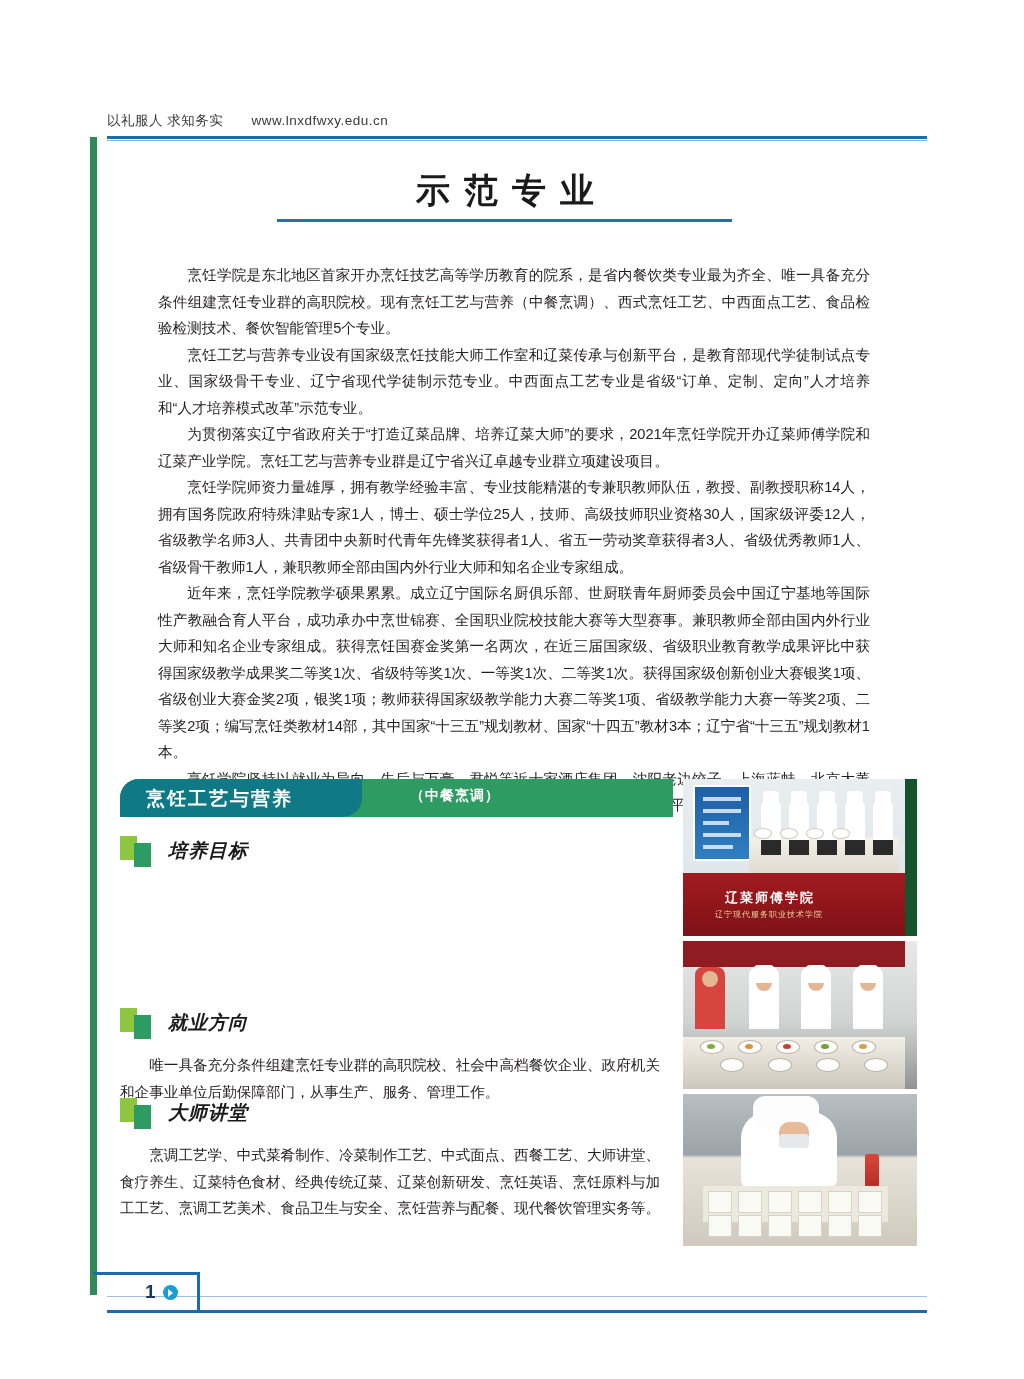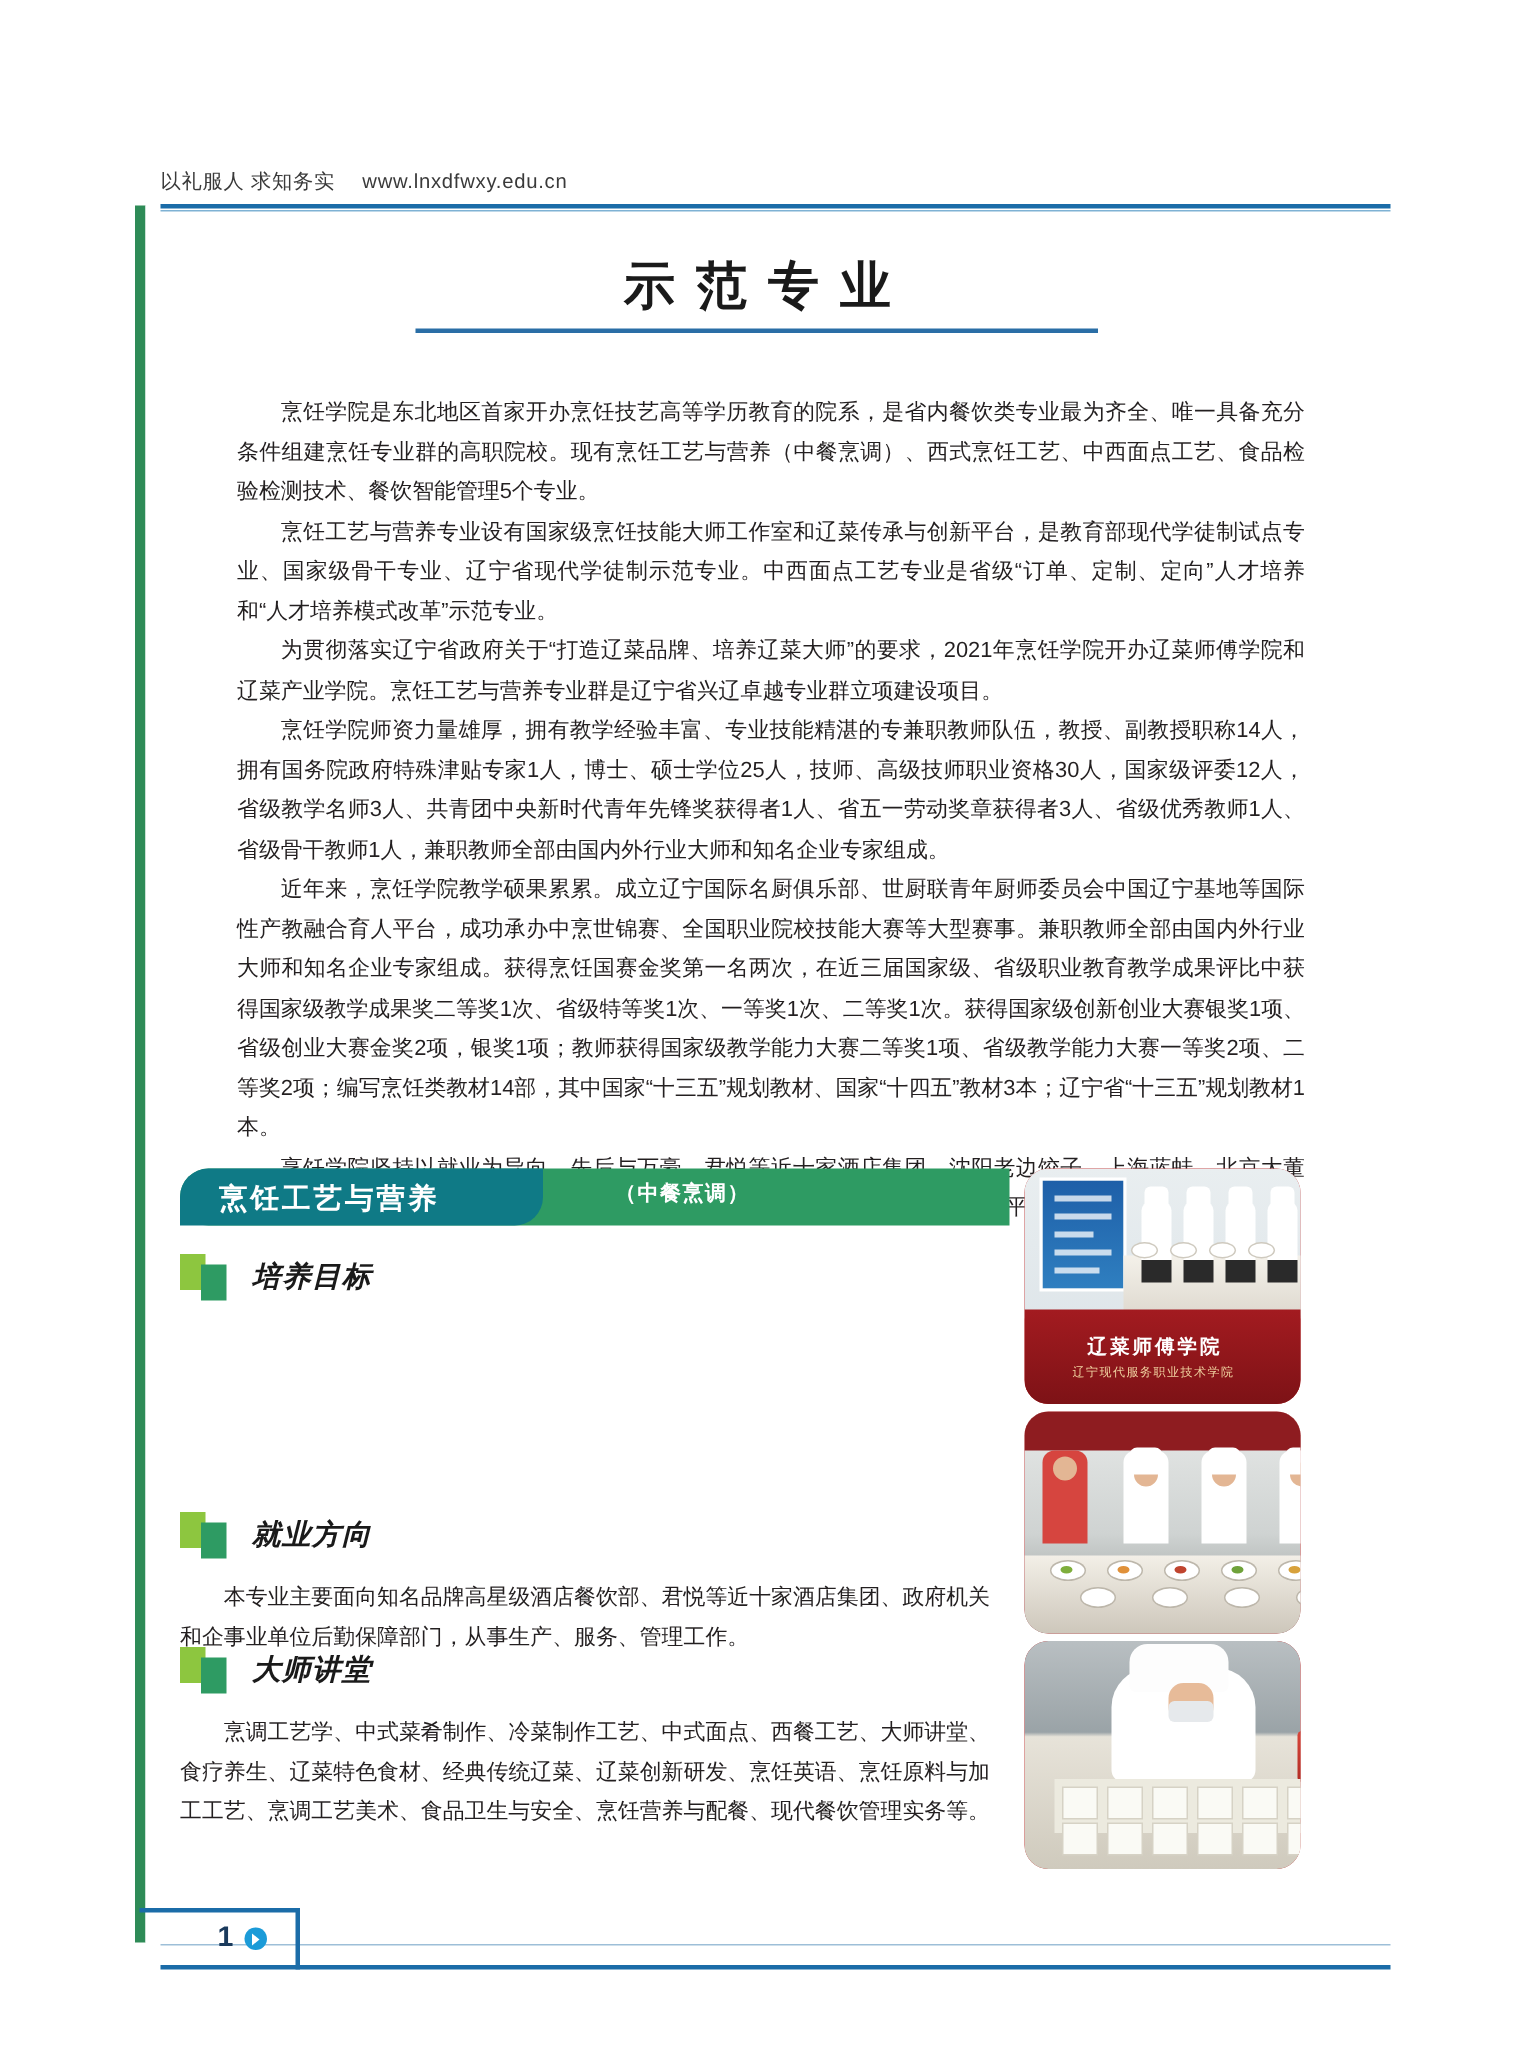--- a/index.html
+++ b/index.html
@@ -45,21 +45,21 @@
   
   .header {
     position: absolute;
     left: 107px;
     top: 112px;
     width: 820px;
     font-size: 13.5px;
     color: #3a3a3a;
     letter-spacing: 0.5px;
   }
-  .header .slogan { margin-right: 14px; }
+  .header .slogan { margin-right: 24px; }
   .header-rule {
     position: absolute;
     left: 107px;
     top: 136px;
     width: 820px;
     height: 3px;
     background: #1b6ca8;
   }
   .header-rule-2 {
     position: absolute;
@@ -197,24 +197,23 @@
   }
   .section-body p {
     margin: 0;
     text-indent: 2em;
   }
 
   
   .photo {
     position: absolute;
     left: 683px;
-    width: 184px;
+    width: 234px;
     overflow: hidden;
-    background: #b91c1c;
-    border-radius: 16px;
+    background: #14532d;
   }
   .photo-1 { top: 779px;  height: 157px; }
   .photo-2 { top: 941px;  height: 148px; }
   .photo-3 { top: 1094px; height: 152px; }
 
   
   .p1-wall {
     position: absolute; left: 0; top: 0; width: 222px; height: 100px;
     background: linear-gradient(#e9eef0, #dfe6ea);
   }
@@ -374,21 +373,21 @@
     </div>
   </div>
 
   <div class="section" style="left:120px; top:1008px; width:540px;">
     <div class="section-head">
       <div class="sq-light"></div>
       <div class="sq-dark"></div>
       <div class="section-title">就业方向</div>
     </div>
     <div class="section-body">
-      <p>本专业主要面向知名品牌高星级酒店餐饮部、君悦等近十家酒店集团、政府机关和企事业单位后勤保障部门，从事生产、服务、管理工作。</p>
+      <p>唯一具备充分条件组建烹饪专业群的高职院校、社会中高档餐饮企业、政府机关和企事业单位后勤保障部门，从事生产、服务、管理工作。</p>
     </div>
   </div>
 
   <div class="section" style="left:120px; top:1098px; width:540px;">
     <div class="section-head">
       <div class="sq-light"></div>
       <div class="sq-dark"></div>
       <div class="section-title">大师讲堂</div>
     </div>
     <div class="section-body">

